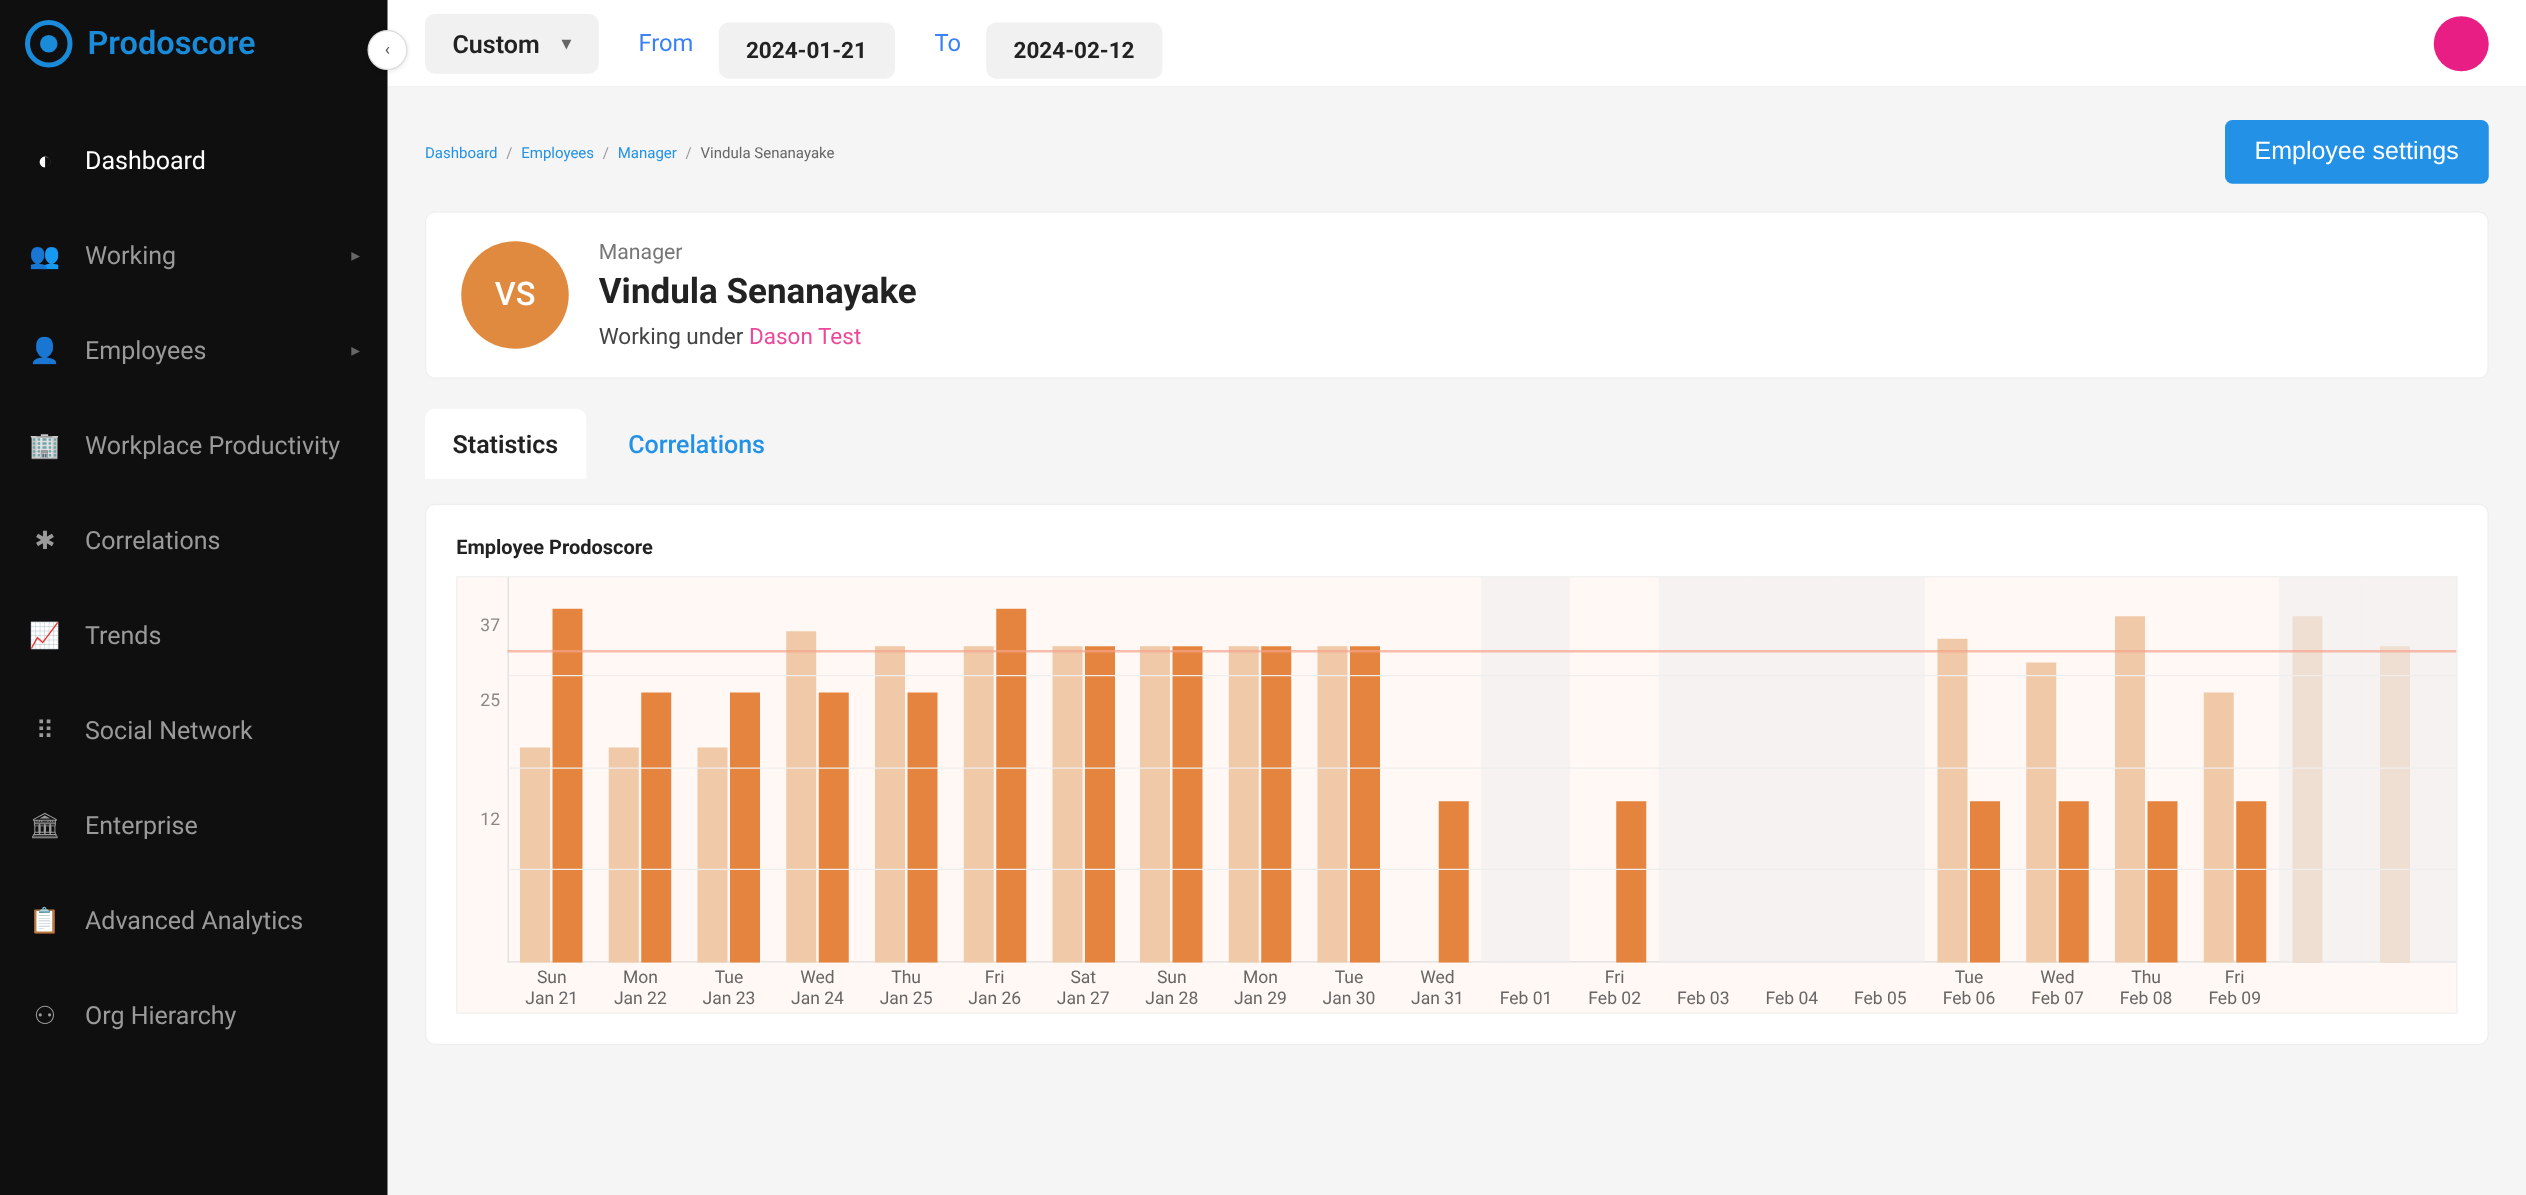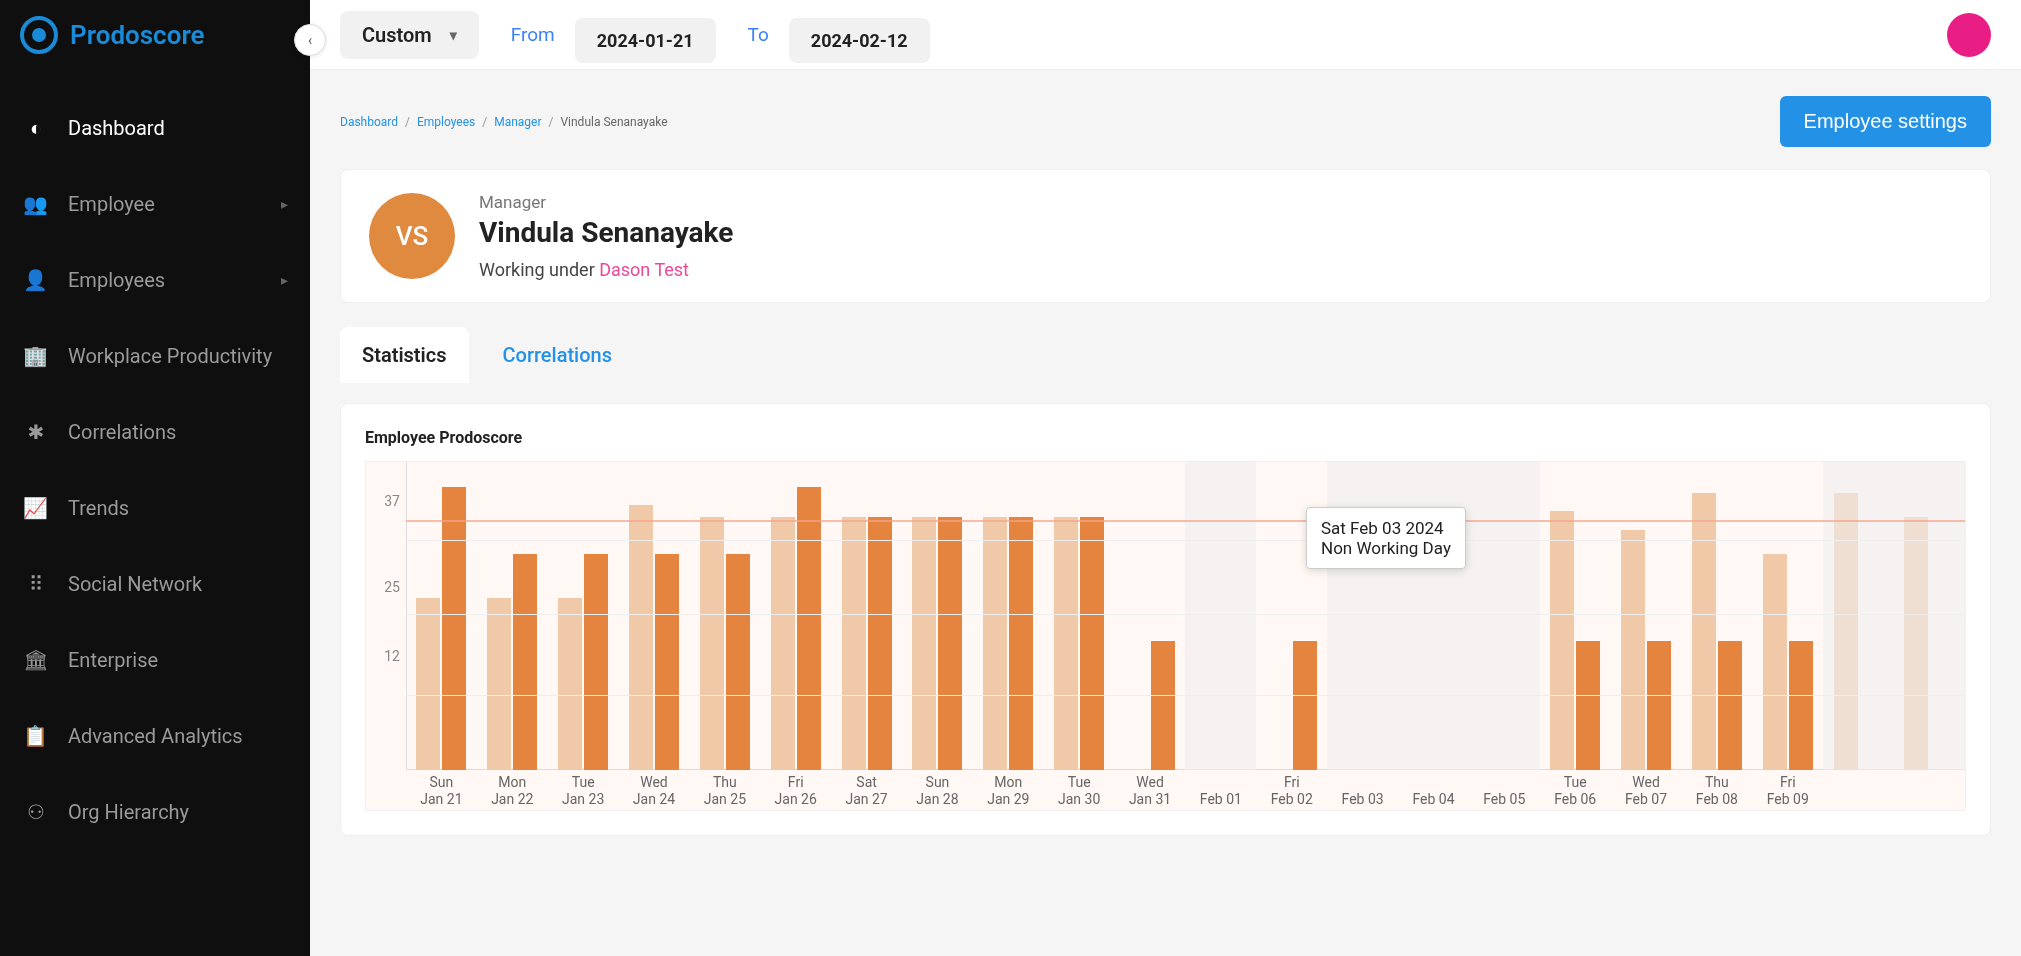--- a/index.html
+++ b/index.html
@@ -81,21 +81,21 @@
   <div class="collapse-btn">
     <span>‹</span>
   </div>
   <nav class="nav" id="nav">
       <div class="nav-item active">
         <span class="nav-icon">◐</span>
         <span>Dashboard</span>
       </div>
       <div class="nav-item">
         <span class="nav-icon">👥</span>
-        <span>Employee</span>
+        <span>Working</span>
         <span class="nav-chevron">▸</span>
       </div>
       <div class="nav-item">
         <span class="nav-icon">👤</span>
         <span>Employees</span>
         <span class="nav-chevron">▸</span>
       </div>
       <div class="nav-item">
         <span class="nav-icon">🏢</span>
         <span>Workplace Productivity</span>
@@ -174,21 +174,21 @@
     <div class="tabs">
       <div class="tab">Statistics</div>
       <div class="tab inactive">Correlations</div>
     </div>
 
     <div class="chart-card">
       <div class="chart-title">Employee Prodoscore</div>
       <div class="chart-wrap" id="chart-wrap">
         <div class="y-axis" id="y-axis">
             <div class="y-tick" style="bottom: 114.4px;">12</div>
-            <div class="y-tick" style="bottom: 183px; margin-top: 40px;">25</div>
+            <div class="y-tick" style="bottom: 209px; margin-top: 40px;">25</div>
             <div class="y-tick" style="bottom: 269.4px;">37</div>
           </div>
         <div class="plot" id="plot"></div>
         <div class="bars" id="bars">
             <div class="bar-group">
               <div class="bar s1" style="height: 56%; background: rgb(240, 201, 168);"></div>
               <div class="bar s2" style="height: 92%; background: rgb(229, 132, 62);"></div>
             </div>
             <div class="bar-group">
               <div class="bar s1" style="height: 56%; background: rgb(240, 201, 168);"></div>
@@ -292,24 +292,20 @@
             <div class="x-label"><br>Feb 03</div>
             <div class="x-label"><br>Feb 04</div>
             <div class="x-label"><br>Feb 05</div>
             <div class="x-label">Tue<br>Feb 06</div>
             <div class="x-label">Wed<br>Feb 07</div>
             <div class="x-label">Thu<br>Feb 08</div>
             <div class="x-label">Fri<br>Feb 09</div>
             <div class="x-label"></div>
             <div class="x-label"></div>
           </div>
-        <div class="tooltip" id="tooltip" style="left:940px; top:45px;">
-          <div>Sat Feb 03 2024</div>
-          <div>Non Working Day</div>
-        </div>
       <div class="grid-line" style="bottom: 114.4px;"></div>
           <div class="grid-line" style="bottom: 195px;"></div>
           <div class="grid-line" style="bottom: 269.4px;"></div>
           <div class="ref-line" style="bottom: 288px;"></div>
         </div>
     </div>
   </div>
 </div>
 
 </body></html>

